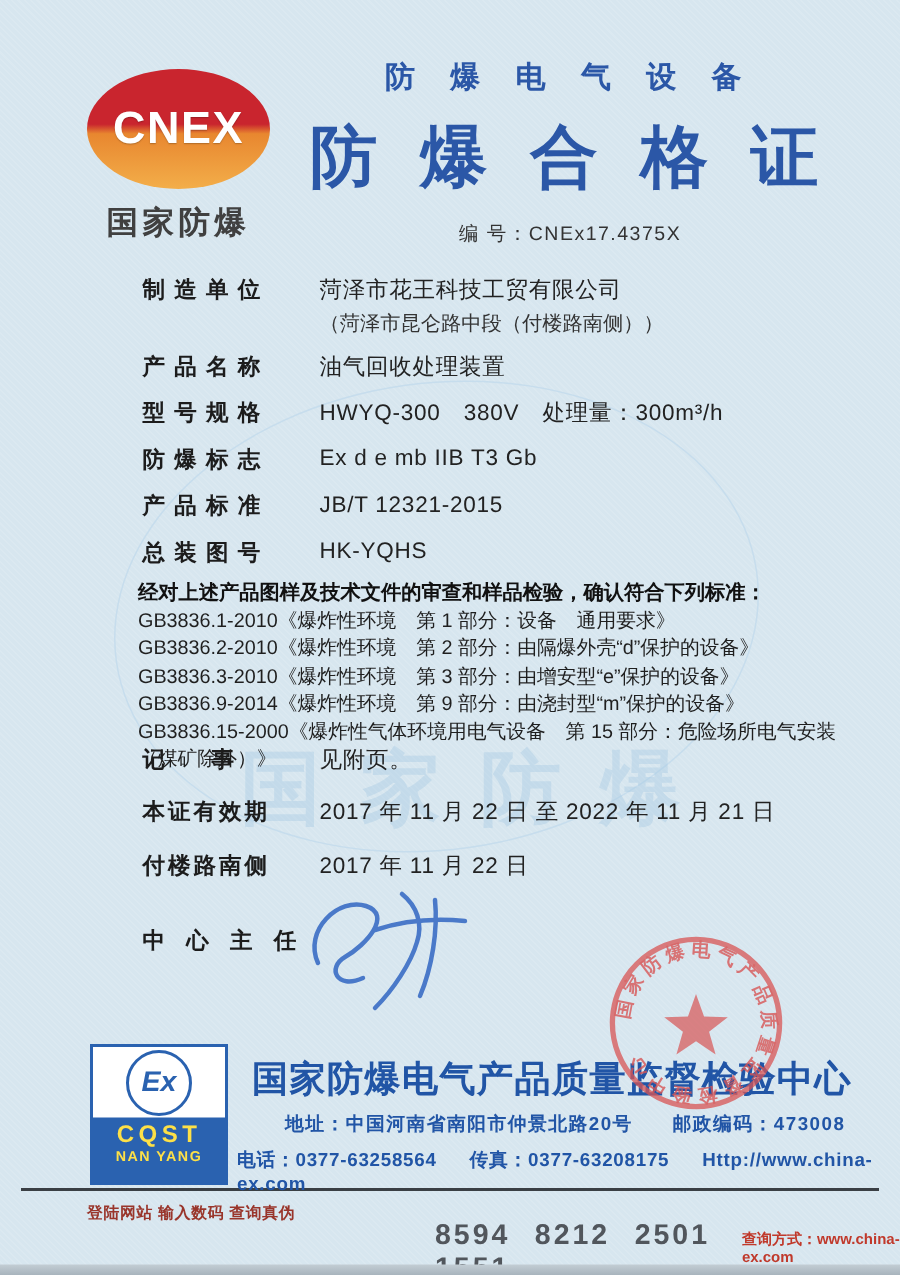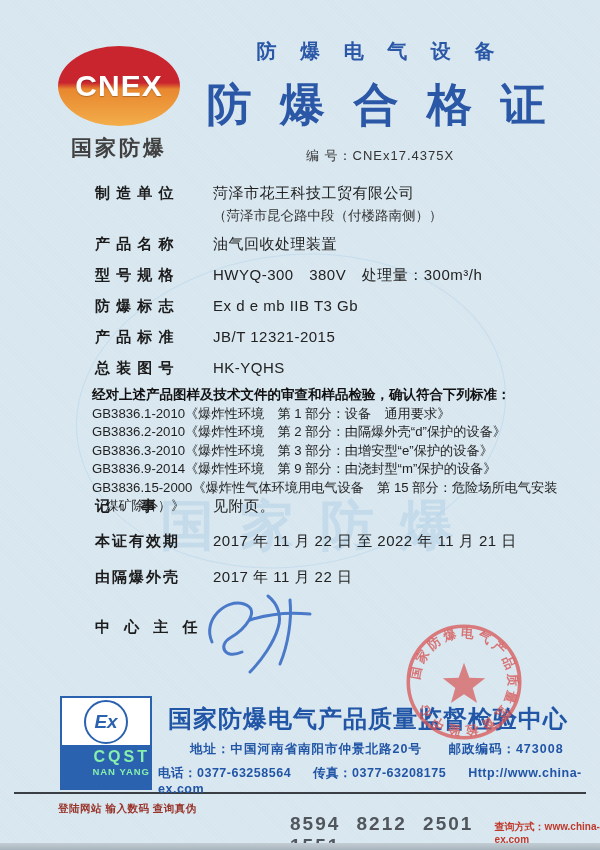--- a/index.html
+++ b/index.html
@@ -46,21 +46,21 @@
   .signature{left:198px;top:590px;z-index:2;}
 
   .seal{left:388px;top:606px;z-index:3;opacity:.88;}
 
   
   .ex-logo{left:60px;top:696px;width:92px;height:94px;border:2px solid #2a62b0;background:#fff;
      box-sizing:border-box;z-index:1;display:flex;flex-direction:column;}
   .ex-top{height:47px;display:flex;align-items:center;justify-content:center;}
   .ex-circle{width:40px;height:40px;border:2.5px solid #2a62b0;border-radius:50%;
      display:flex;align-items:center;justify-content:center;color:#2a62b0;font-weight:bold;font-size:19px;font-style:italic;}
-  .ex-bottom{flex:1;background:#2a62b0;color:#86efac;text-align:right;}
+  .ex-bottom{flex:1;background:#2a62b0;color:#fde047;text-align:center;}
   .ex-cqst{font-size:16px;letter-spacing:3px;font-weight:bold;margin-top:3px;}
   .ex-ny{font-size:9.5px;letter-spacing:1px;font-weight:bold;}
   .issuer-name{left:168px;top:703px;width:420px;font-family:"Liberation Serif",serif;
      font-size:24px;font-weight:bold;color:#2155a6;letter-spacing:1px;white-space:nowrap;z-index:2;}
   .issuer-addr{left:190px;top:741px;font-size:12.5px;font-weight:bold;color:#2155a6;letter-spacing:1px;z-index:2;}
   .issuer-addr .gap{margin-left:22px;}
   .issuer-tel{left:158px;top:765px;font-size:12.5px;font-weight:bold;color:#2155a6;letter-spacing:.5px;z-index:2;}
   .issuer-tel .gap{margin-left:18px;}
 
   .divider{left:14px;top:792px;width:572px;height:2px;background:#3a3f44;z-index:1;}
@@ -134,21 +134,21 @@
     <span class="lbl" style="letter-spacing:8px;">记　事</span>
     <span class="val">见附页。</span>
   </div>
 
   <div class="z validity">
     <div class="frow vrow">
       <span class="lbl">本证有效期</span>
       <span class="val">2017 年 11 月 22 日  至 2022 年 11 月 21 日</span>
     </div>
     <div class="frow vrow">
-      <span class="lbl">由隔爆外壳</span>
+      <span class="lbl">付楼路南侧</span>
       <span class="val">2017 年 11 月 22 日</span>
     </div>
   </div>
 
   <div class="z director">中 心 主 任</div>
   <svg class="z signature" width="135" height="90" viewBox="0 0 135 90">
     <g fill="none" stroke="#3b6ec5" stroke-width="3" stroke-linecap="round" opacity="0.9">
       <path d="M14,52 C4,30 28,8 46,14 C64,20 46,40 32,48 C20,55 26,70 44,62"></path>
       <path d="M70,6 C80,14 84,26 80,38 C76,52 64,70 52,82"></path>
       <path d="M52,30 C70,24 92,22 112,24"></path>

